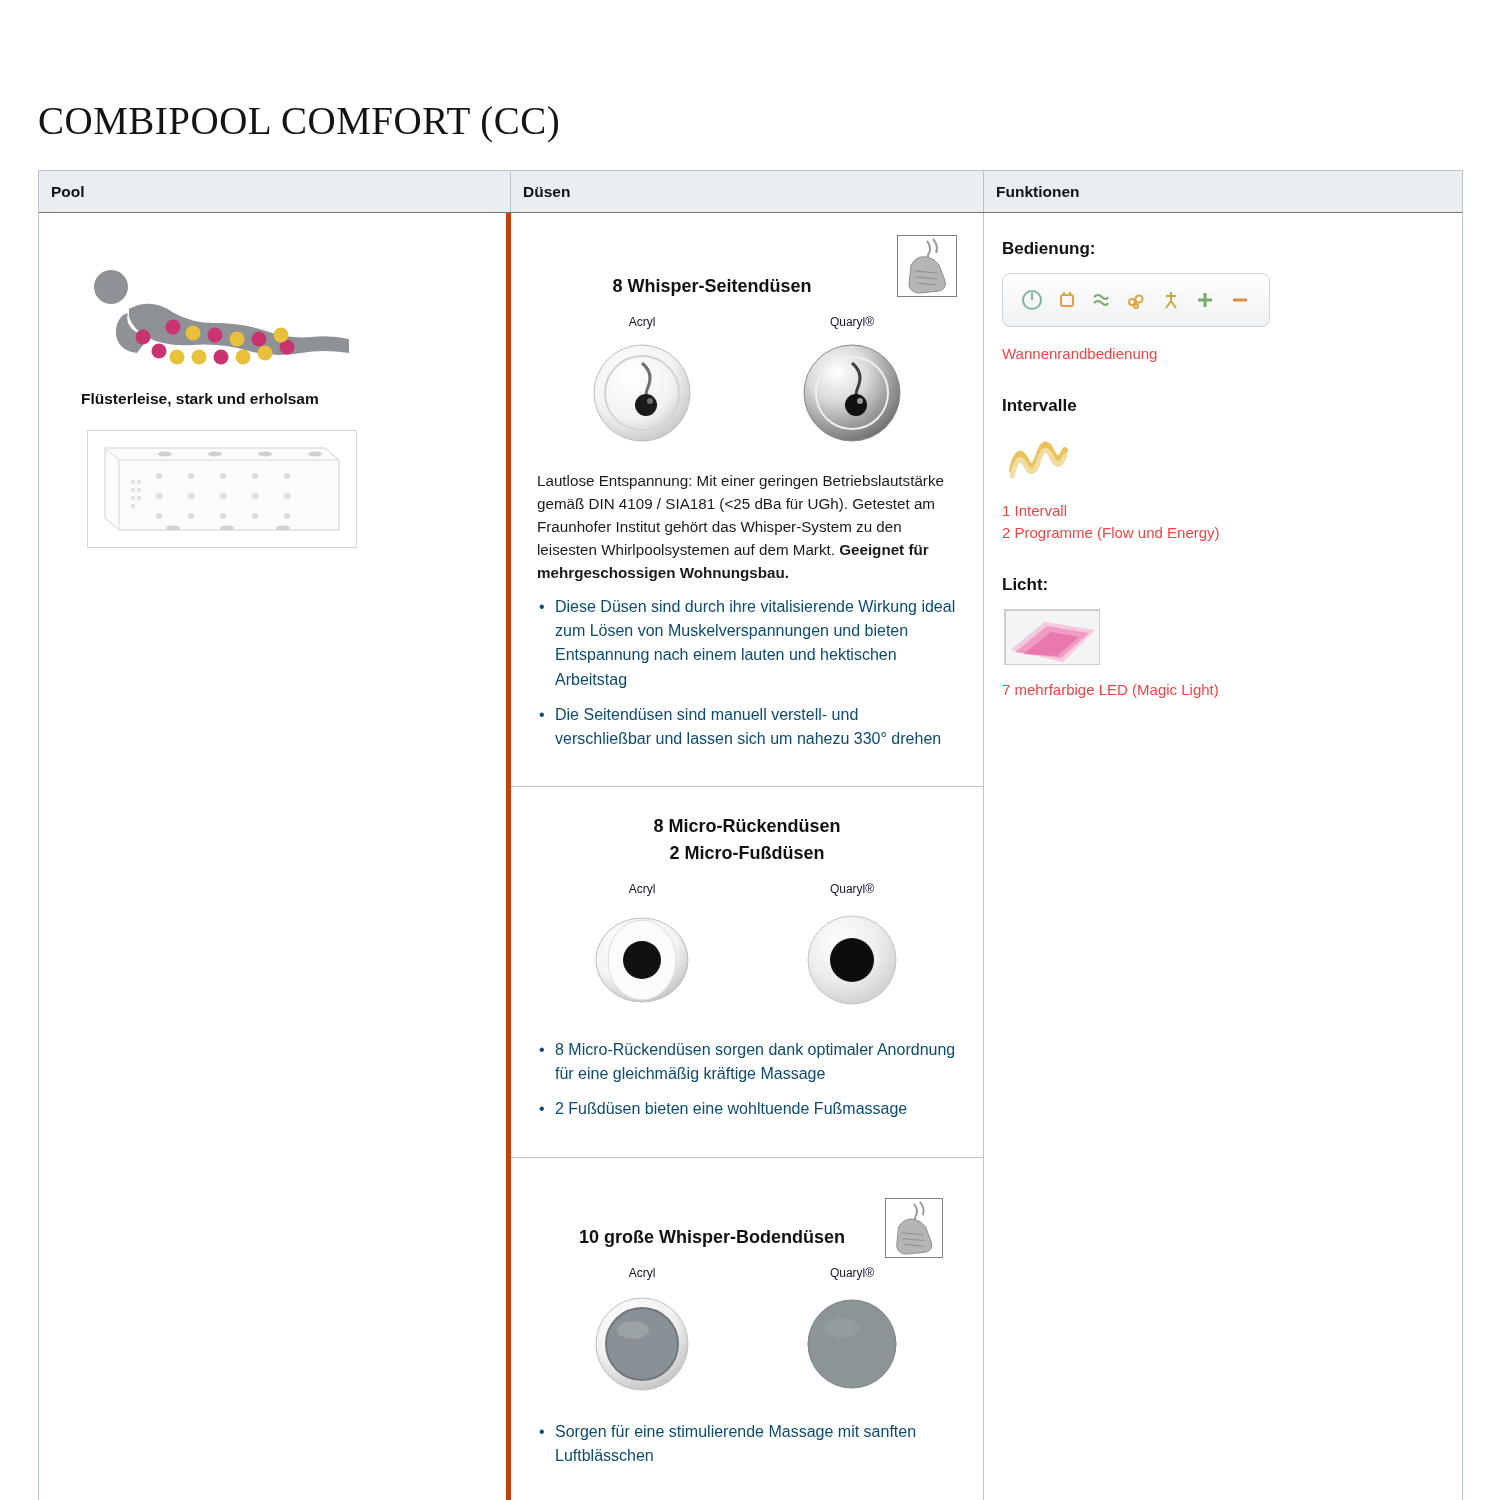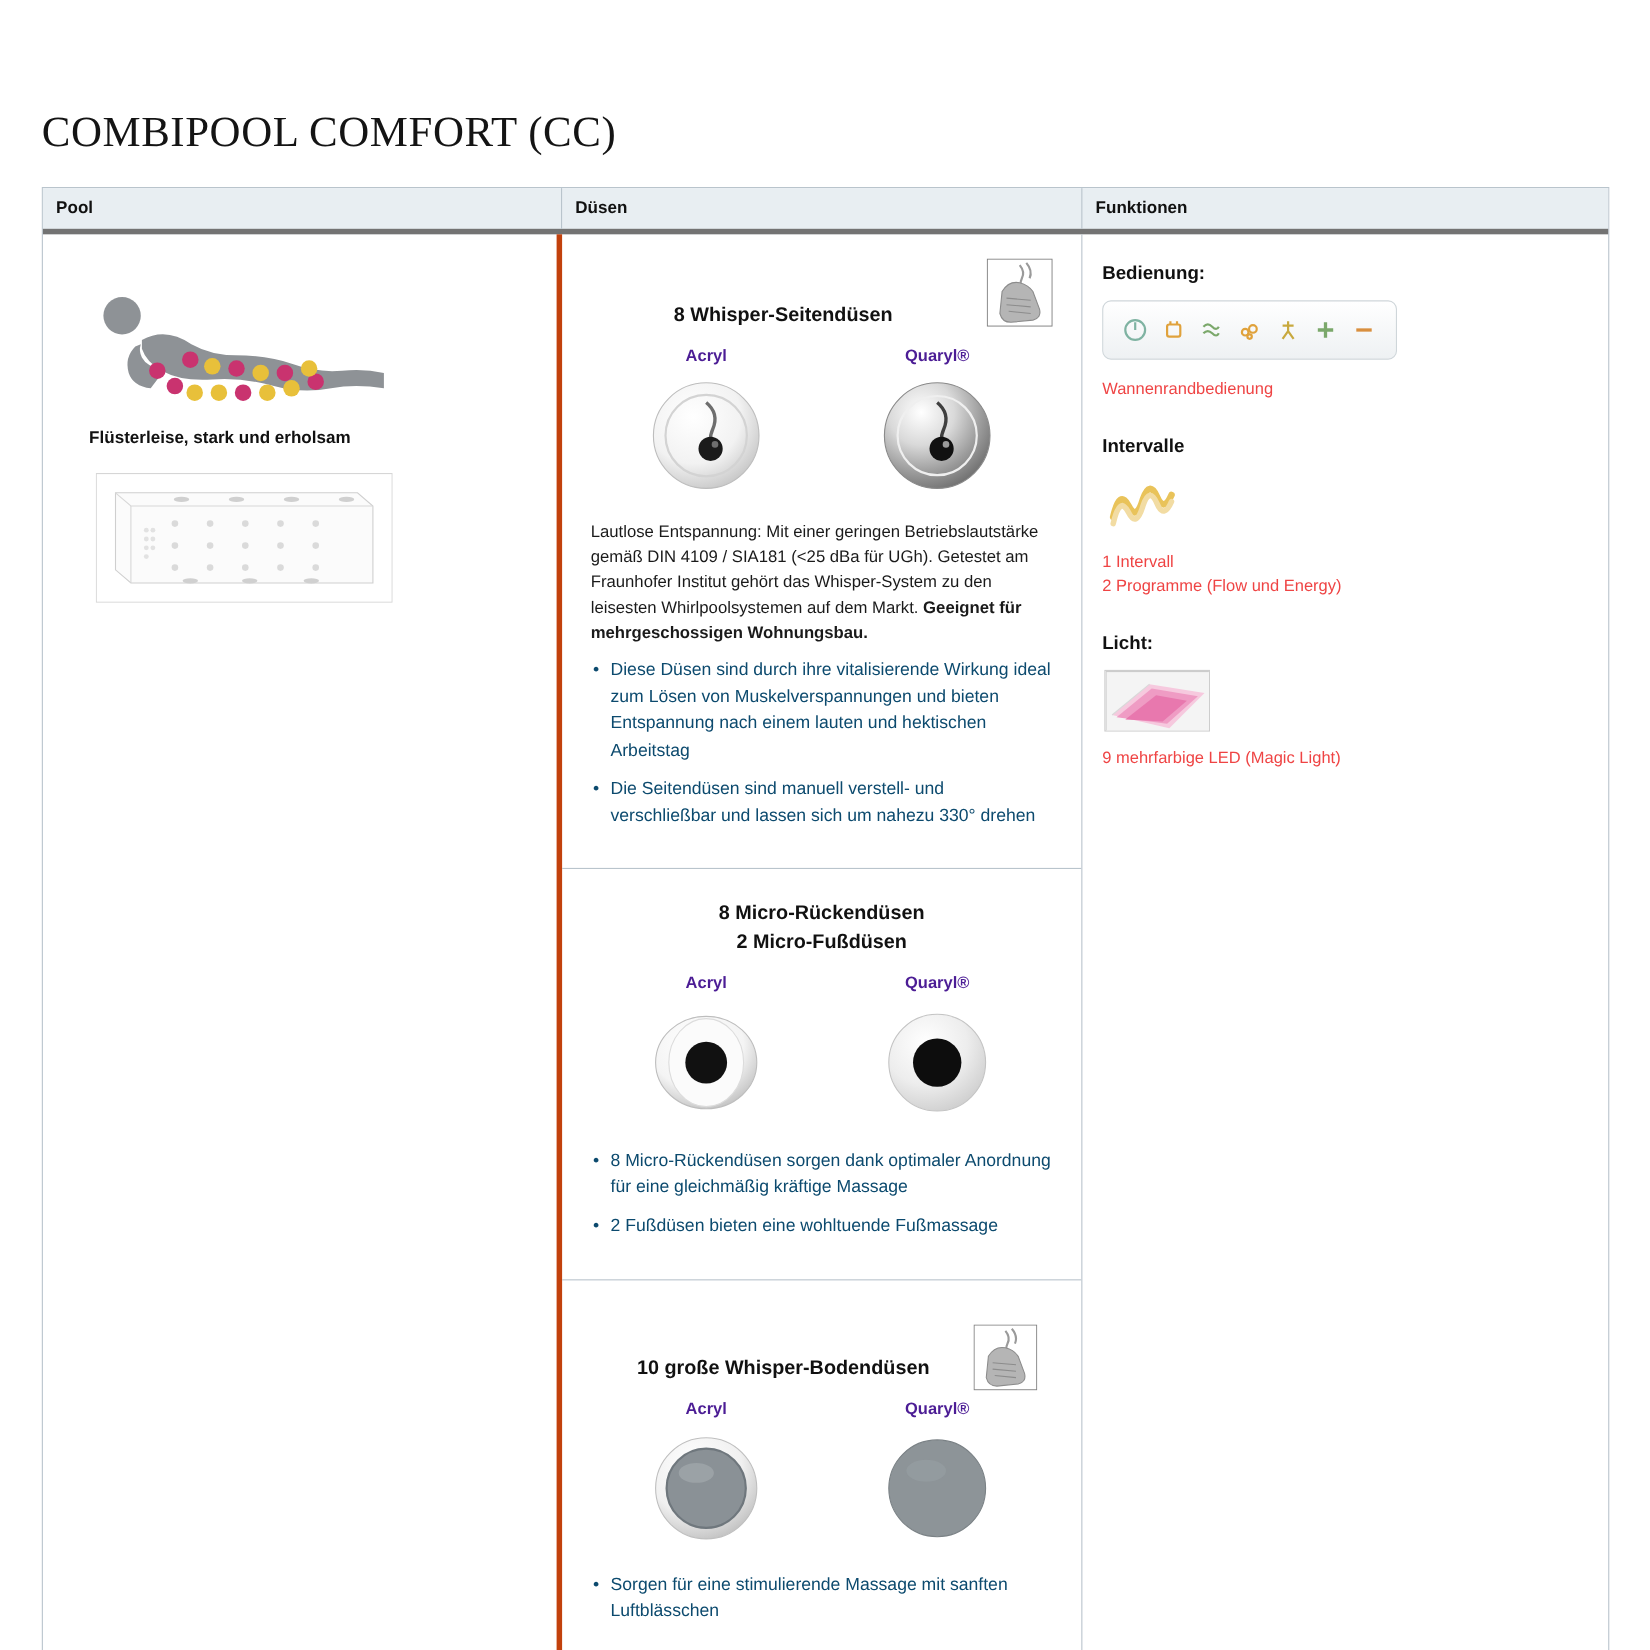--- a/index.html
+++ b/index.html
@@ -31,21 +31,21 @@
     left: 38px;
     top: 170px;
     width: 1425px;
     border: 1px solid #b9c4cc;
     display: flex;
     flex-direction: column;
   }
   .head-row {
     display: flex;
     background: #e8eef2;
-    border-bottom: 5px solid #737373;
+    border-bottom: 1px solid #737373;
     height: 42px;
   }
   .head-cell {
     display: flex;
     align-items: center;
     font-size: 15.5px;
     font-weight: 700;
     color: #111;
     padding-left: 12px;
   }
@@ -75,21 +75,21 @@
   .sec-title {
     font-size: 18px;
     font-weight: 700;
     text-align: center;
     color: #111;
     line-height: 1.45;
   }
   .sec-title.inline-icon { padding-right: 70px; }
   .mat-row { display: flex; justify-content: space-around; margin-top: 16px; }
   .mat-col { width: 46%; text-align: center; }
-  .mat-label { font-size: 15px; font-weight: 700; color: #4c1d95; }
+  .mat-label { font-size: 12px; font-weight: 400; color: #0f172a; }
   .jet-wrap { height: 112px; display: flex; align-items: center; justify-content: center; margin-top: 8px; }
   .para {
     font-size: 15.2px;
     line-height: 1.52;
     color: #1a1a1a;
     margin-top: 20px;
   }
   .para b { font-weight: 700; }
   ul.bullets { list-style: none; margin: 10px 0 0 0; padding: 0; }
   ul.bullets li {
@@ -457,19 +457,19 @@
             <svg width="96" height="56" viewBox="0 0 96 56">
               <rect width="96" height="56" fill="#f4f4f4"></rect>
               <path d="M6 40 L40 12 L90 20 L58 52 Z" fill="#f6c9de"></path>
               <path d="M10 42 L42 16 L84 23 L56 48 Z" fill="#ef9cc4"></path>
               <path d="M18 44 L46 22 L74 27 L52 46 Z" fill="#e878ae"></path>
               <path d="M6 40 L40 12" stroke="#d8d8d8" fill="none"></path>
               <rect x="0.5" y="0.5" width="95" height="55" fill="none" stroke="#cccccc"></rect>
             </svg>
           </div>
 
-          <div class="fn-text">9 mehrfarbige LED (Magic Light)</div>
+          <div class="fn-text">7 mehrfarbige LED (Magic Light)</div>
         </div>
       </div>
 
     </div>
   </div>
 </div>
 
 </body></html>

